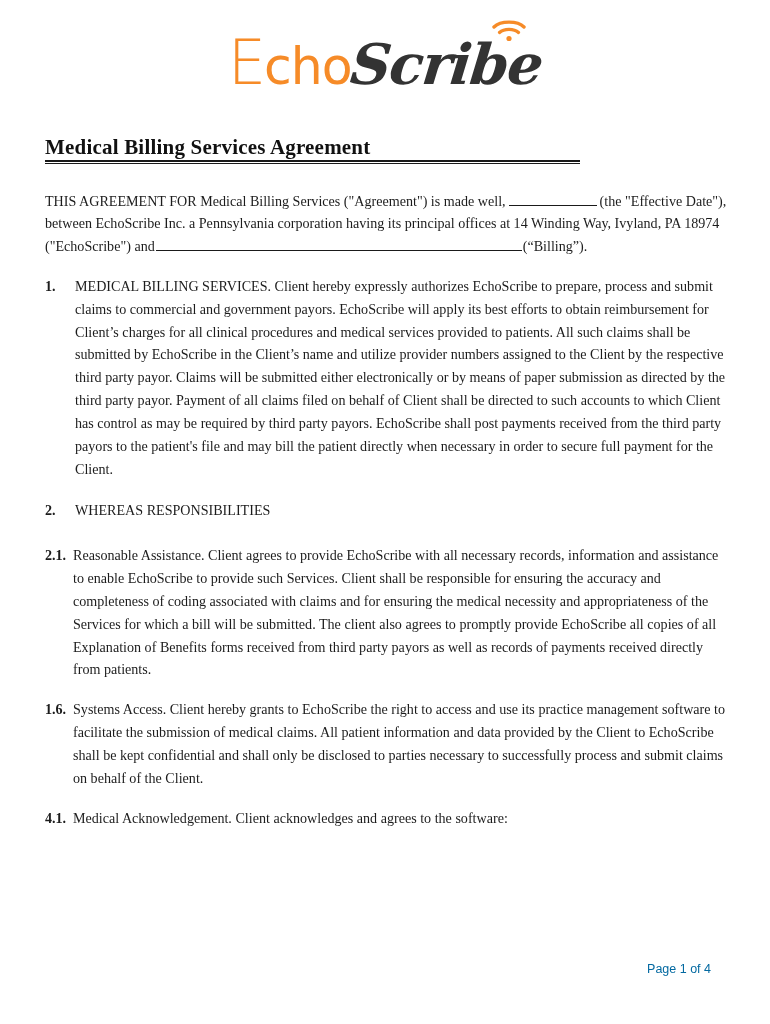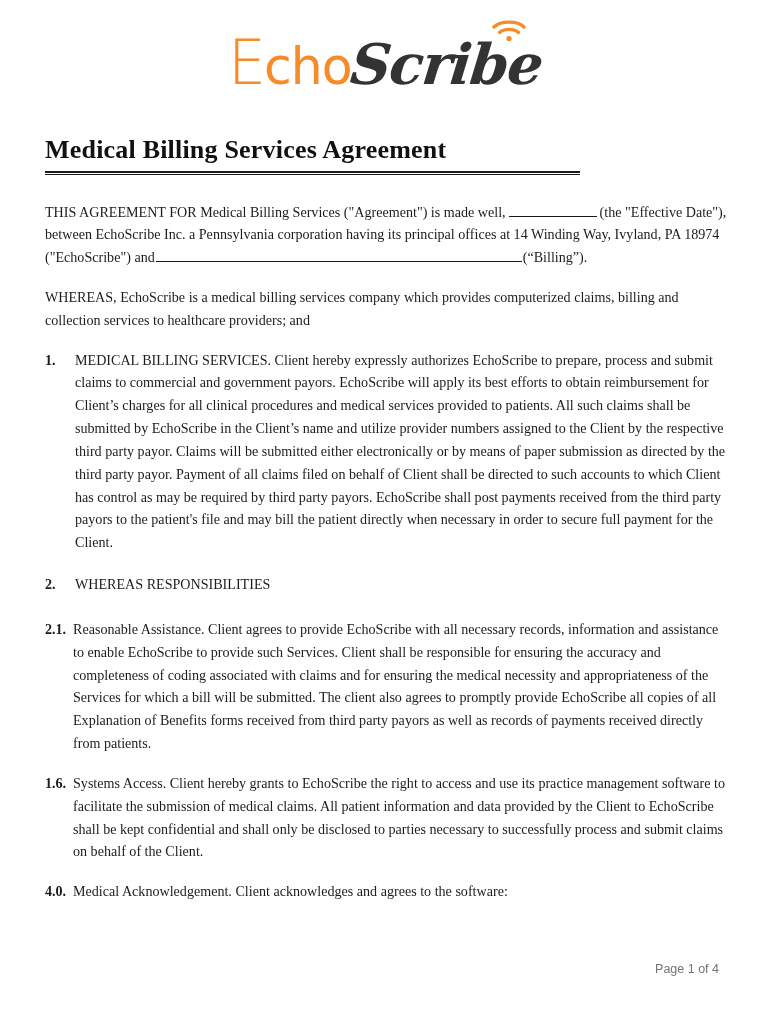--- a/index.html
+++ b/index.html
@@ -72,26 +72,25 @@
     position: absolute;
     right: 16px;
     top: -16px;
     width: 34px;
     height: 22px;
   }
 
   
   .doc-title {
     font-family: "Liberation Serif", "DejaVu Serif", serif;
-    font-size: 26px;
+    font-size: 21px;
     font-weight: bold;
     letter-spacing: 0.2px;
     color: #111;
     margin: 10px 0 0 0;
-    padding-bottom: 6px;
   }
   .title-rule {
     width: 535px;
     border-top: 2.4px solid #1a1a1a;
     border-bottom: 0.9px solid #1a1a1a;
     height: 3.5px;
     margin-bottom: 26px;
   }
 
   
@@ -147,26 +146,26 @@
 
   
   .lvl2 > .sec-num { width: 28px; font-family: Liberation Serif, serif; }
 
   .sec-heading-only { margin-bottom: 22px; }
 
   
   .footer {
     position: absolute;
     left: 45px;
-    right: 51px;
+    right: 59px;
     bottom: 48px;
     text-align: right;
     font-family: "Liberation Sans", "DejaVu Sans", sans-serif;
     font-size: 12.5px;
-    color: #737373;
+    color: #0369a1;
   }
 </style>
 </head>
 <body>
 
 <div class="page">
 
   <div class="logo-band">
     <div class="logo">
       <span class="logo-echo"><span class="cap">E</span><span>cho</span></span>
@@ -181,21 +180,20 @@
     </div>
   </div>
 
   <h1 class="doc-title">Medical Billing Services Agreement</h1>
   <div class="title-rule"></div>
 
   <div class="doc-body">
 
     <p class="para"><span>THIS AGREEMENT FOR Medical Billing Services ("Agreement") is made well,</span><span class="blank-short"></span><span>(the "Effective Date"), between EchoScribe Inc. a Pennsylvania corporation having its principal offices at 14 Winding Way, Ivyland, PA 18974 ("EchoScribe") and</span><span class="blank-long"></span><span>(“Billing”).</span></p>
 
-    <p class="para">WHEREAS, EchoScribe is a medical billing services company which provides computerized claims, billing and collection services to healthcare providers; and</p>
 
 
 
     <div class="sec lvl1">
       <div class="sec-num">1.</div>
       <div class="sec-body"><b>MEDICAL BILLING SERVICES</b><b>.</b><span> Client hereby expressly authorizes EchoScribe to prepare, process and submit claims to commercial and government payors. EchoScribe will apply its best efforts to obtain reimbursement for Client’s charges for all clinical procedures and medical services provided to patients. All such claims shall be submitted by EchoScribe in the Client’s name and utilize provider numbers assigned to the Client by the respective third party payor. Claims will be submitted either electronically or by means of paper submission as directed by the third party payor. Payment of all claims filed on behalf of Client shall be directed to such accounts to which Client has control as may be required by third party payors. EchoScribe shall post payments received from the third party payors to the patient's file and may bill the patient directly when necessary in order to secure full payment for the Client.</span></div>
     </div>
 
     <div class="sec lvl1 sec-heading-only">
       <div class="sec-num">2.</div>
@@ -206,21 +204,21 @@
       <div class="sec-num">2.1.</div>
       <div class="sec-body"><b>Reasonable Assistance.</b><span> Client agrees to provide EchoScribe with all necessary records, information and assistance to enable EchoScribe to provide such Services. Client shall be responsible for ensuring the accuracy and completeness of coding associated with claims and for ensuring the medical necessity and appropriateness of the Services for which a bill will be submitted. The client also agrees to promptly provide EchoScribe all copies of all Explanation of Benefits forms received from third party payors as well as records of payments received directly from patients.</span></div>
     </div>
 
     <div class="sec lvl2">
       <div class="sec-num">1.6.</div>
       <div class="sec-body"><b>Systems Access.</b><span>  Client hereby grants to EchoScribe the right to access and use its practice management software to facilitate the submission of medical claims. All patient information and data provided by the Client to EchoScribe shall be kept confidential and shall only be disclosed to parties necessary to successfully process and submit claims on behalf of the Client.</span></div>
     </div>
 
     <div class="sec lvl2 sec-heading-only">
-      <div class="sec-num">4.0.</div>
+      <div class="sec-num">4.1.</div>
       <div class="sec-body"><b>Medical Acknowledgement.</b><span> Client acknowledges and agrees to the software:</span></div>
     </div>
 
   </div>
 
   <div class="footer">
     <span>Page 1 of 4</span>
   </div>
 
 </div>

